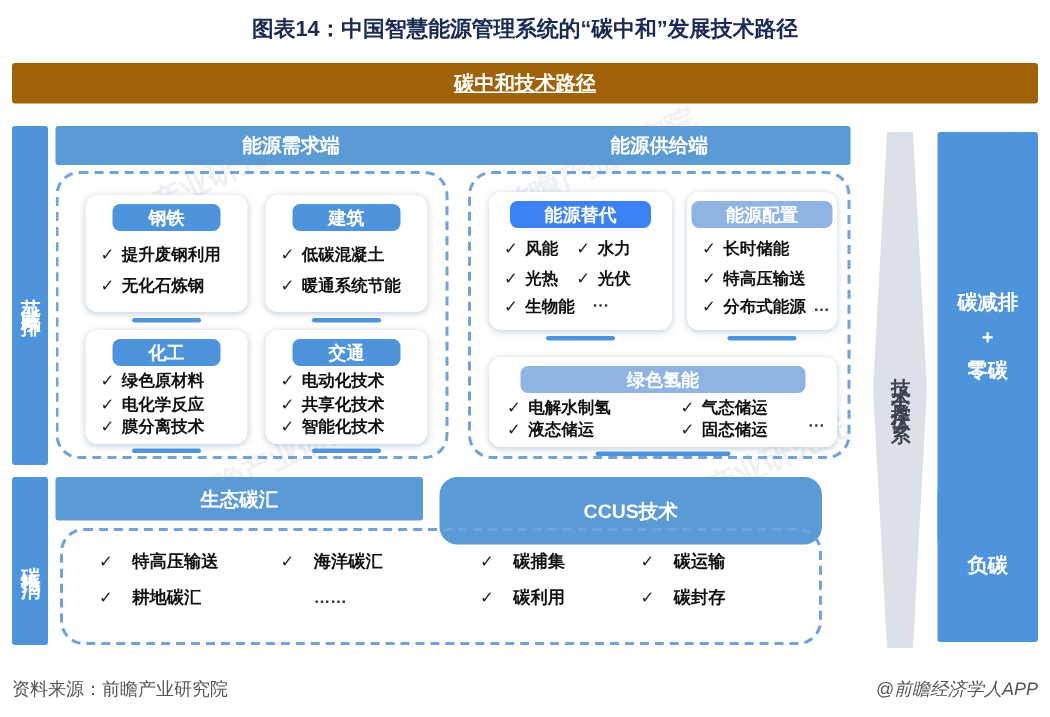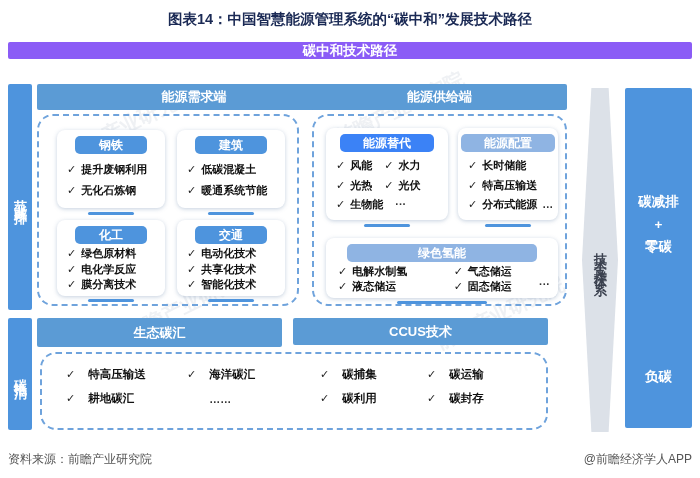--- a/index.html
+++ b/index.html
@@ -3,35 +3,35 @@
 <meta charset="utf-8">
 <style>
   html,body{margin:0;padding:0;background:#fff;}
   .stage{
     position:relative;width:700px;height:478px;background:#fff;overflow:hidden;
     font-family:"Liberation Sans","DejaVu Sans",sans-serif;
   }
   
   .title{position:absolute;left:0;top:10px;width:100%;text-align:center;
     font-size:14.5px;font-weight:bold;color:#1b2a55;}
-  .banner{position:absolute;left:8px;top:42px;width:684px;height:17px;background:#8b5cf6;
-    color:#fff;font-weight:bold;font-size:13.5px;display:flex;align-items:center;justify-content:center;border-radius:2px;}
+  .banner{position:absolute;left:8px;top:42px;width:684px;height:27px;background:#a16207;
+    color:#fff;font-weight:bold;font-size:13.5px;display:flex;align-items:center;justify-content:center;border-radius:2px;text-decoration:underline;}
   
   .rail{position:absolute;left:8px;width:24px;background:#4e94dd;color:#fff;border-radius:2px;
     display:flex;align-items:center;justify-content:center;
     writing-mode:vertical-lr;text-orientation:upright;font-weight:bold;font-size:13px;letter-spacing:4px;}
   .rail1{top:84px;height:226px;}
   .rail2{top:318px;height:112px;}
   
   .hdr{position:absolute;background:#5b9bd5;color:#fff;font-weight:bold;font-size:13px;
     display:flex;align-items:center;justify-content:center;border-radius:2px;}
   .hdr-demand{left:37px;top:84px;width:262px;height:26px;padding-left:26px;}
   .hdr-supply{left:312px;top:84px;width:255px;height:26px;}
   .hdr-eco{left:37px;top:318px;width:245px;height:29px;}
-  .hdr-ccus{left:293px;top:318px;width:255px;height:27px;}
+  .hdr-ccus{left:293px;top:318px;width:255px;height:45px;border-radius:12px;}
   
   .panel{position:absolute;border:2px dashed #6fa3dc;border-radius:16px;box-sizing:border-box;}
   .panel-demand{left:37px;top:114px;width:262px;height:192px;}
   .panel-supply{left:312px;top:114px;width:255px;height:192px;}
   .panel-bottom{left:40px;top:352px;width:508px;height:78px;}
   
   .card{position:absolute;background:#fff;border-radius:8px;
     box-shadow:0 1px 4px rgba(90,120,160,.35);display:flex;flex-direction:column;box-sizing:border-box;}
   .pill{align-self:center;min-width:70px;padding:0 8px;height:18px;line-height:18px;border-radius:5px;
     color:#fff;font-size:12px;font-weight:bold;text-align:center;margin-top:6px;box-sizing:border-box;}
@@ -73,21 +73,21 @@
     line-height:1.7;text-align:center;border-radius:2px;}
   .result1{top:88px;height:274px;}
   .result2{top:326px;height:102px;}
   
   .bgrid{position:absolute;display:grid;grid-template-columns:1fr 1fr;row-gap:9px;top:13px;}
   .bgrid-eco{left:24px;width:242px;}
   .bgrid-ccus{left:278px;width:214px;}
   .bcell{display:flex;gap:13px;font-size:11.5px;font-weight:600;color:#111;align-items:center;white-space:nowrap;}
   
   .src{position:absolute;left:8px;top:451px;font-size:12px;color:#555;}
-  .credit{position:absolute;right:8px;top:451px;font-size:12px;color:#555;}
+  .credit{position:absolute;right:8px;top:451px;font-size:12px;color:#555;font-style:italic;}
   
   .wm{position:absolute;font-size:20px;font-weight:bold;color:rgba(140,155,175,.14);
     transform:rotate(-26deg);white-space:nowrap;pointer-events:none;}
   .wm1{left:60px;top:110px;}  .wm2{left:330px;top:95px;}
   .wm3{left:120px;top:290px;} .wm4{left:430px;top:300px;}
 </style>
 </head>
 <body>
 
 <div class="stage">

